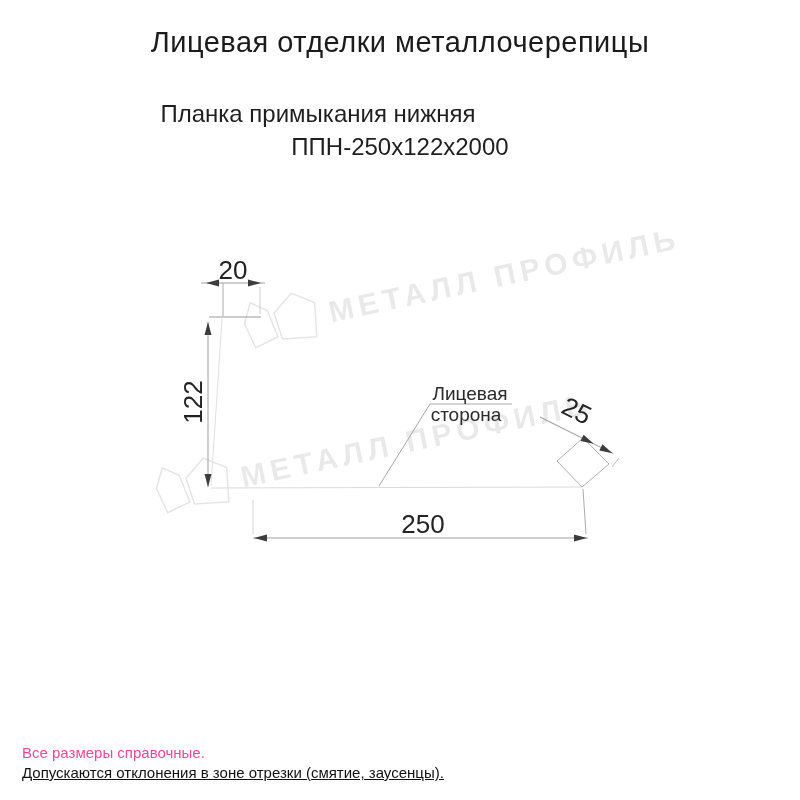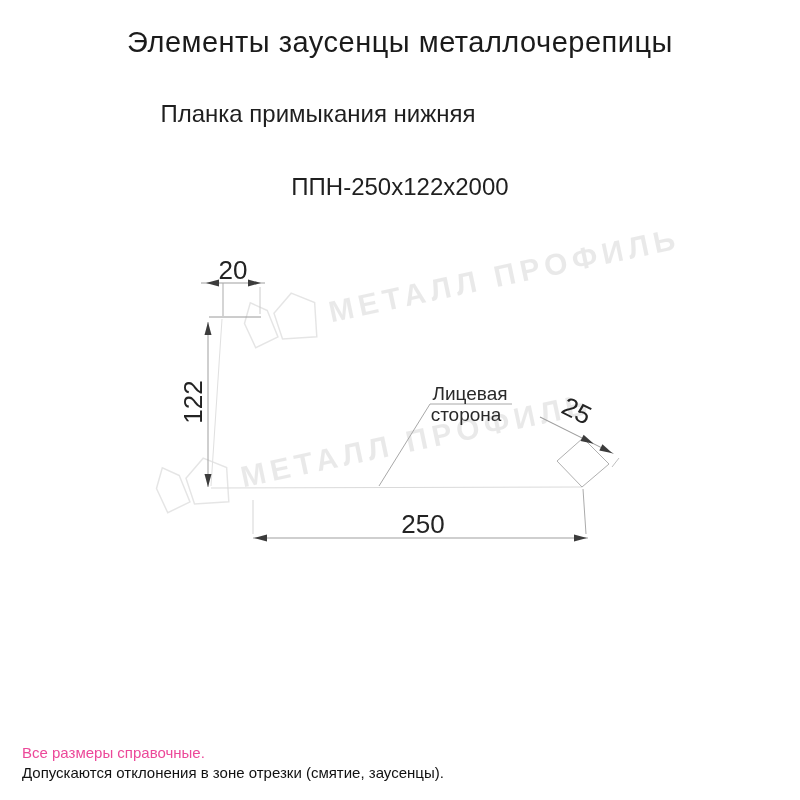--- a/index.html
+++ b/index.html
@@ -23,21 +23,20 @@
     top:100px;left:0;width:636px;
     text-align:center;
     font-size:24px;
     color:#1f1f1f;
   }
   .product-sku{
     top:133px;left:0;width:800px;
     text-align:center;
     font-size:24px;
     color:#1f1f1f;
-    margin-top:40px;
   }
   .watermark{
     display:flex;
     align-items:center;
     white-space:nowrap;
     transform-origin:left center;
     z-index:1;
     pointer-events:none;
   }
   .watermark-upper{left:243px;top:300px;transform:rotate(-12deg);}
@@ -55,26 +54,26 @@
   }
   .dim-text{
     font-size:26px;
     fill:#232323;
   }
   .face-text{
     font-size:19px;
     fill:#2a2a2a;
   }
   .footer-note-1{left:22px;top:744px;font-size:15px;color:#ec4899;}
-  .footer-note-2{left:22px;top:764px;font-size:15px;color:#111111;}
+  .footer-note-2{left:22px;top:764px;font-size:15px;color:#111111;text-decoration:underline;}
 </style>
 </head>
 <body>
 
-<div class="abs page-title">Элементы заусенцы металлочерепицы</div>
+<div class="abs page-title">Лицевая отделки металлочерепицы</div>
 <div class="abs product-name">Планка примыкания нижняя</div>
 <div class="abs product-sku">ППН-250х122х2000</div>
 
 <div class="abs watermark watermark-upper">
   <svg width="80" height="62" viewBox="0 0 80 62">
     <path d="M28,16 L13,5 L3,24 L9,50 L33,44 Z" fill="none" stroke="rgba(0,0,0,0.10)" stroke-width="1.5"></path>
     <path d="M34,20 L55,4 L76,18 L71,52 L37,47 Z" fill="none" stroke="rgba(0,0,0,0.10)" stroke-width="1.5"></path>
   </svg>
   <span class="watermark-text">МЕТАЛЛ ПРОФИЛЬ</span>
 </div>

